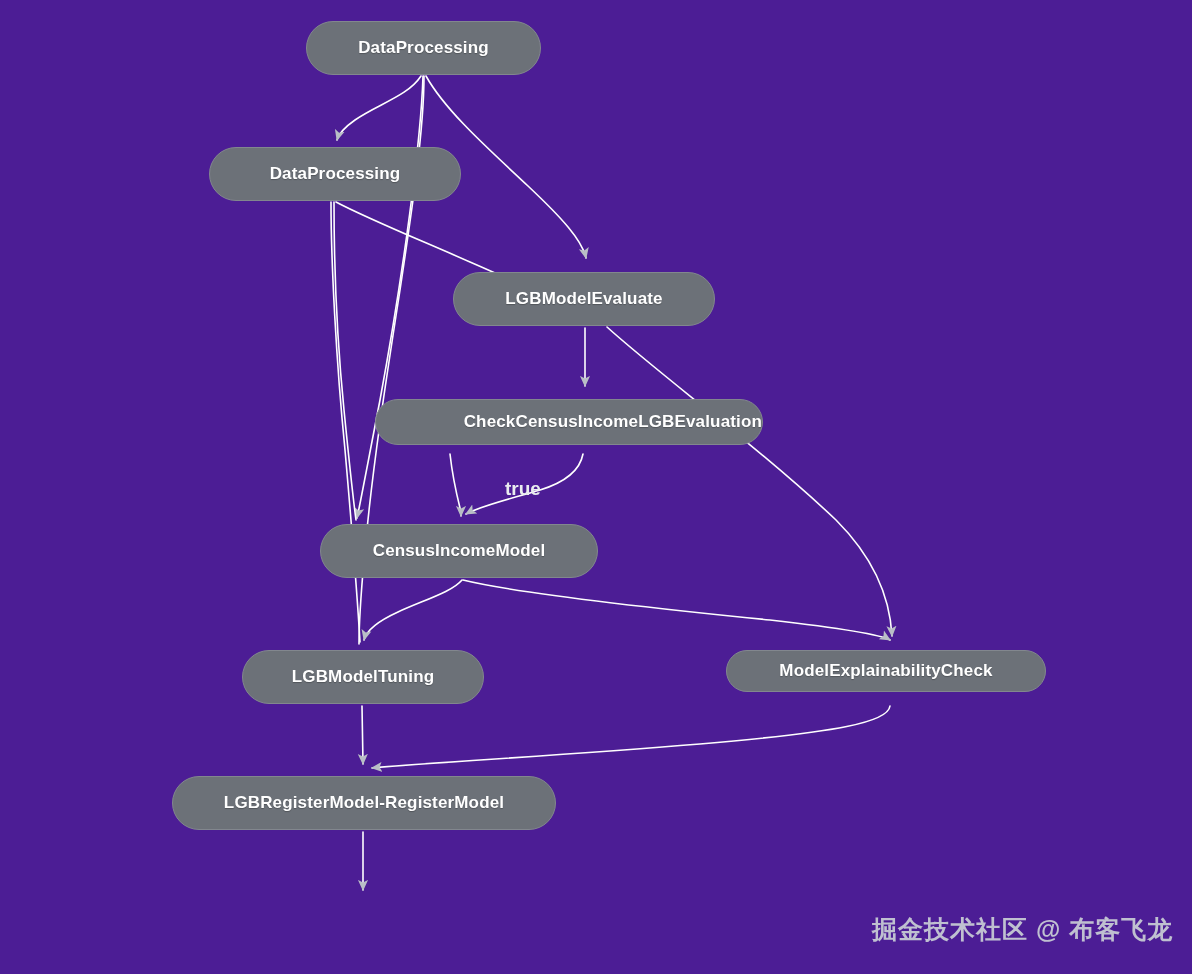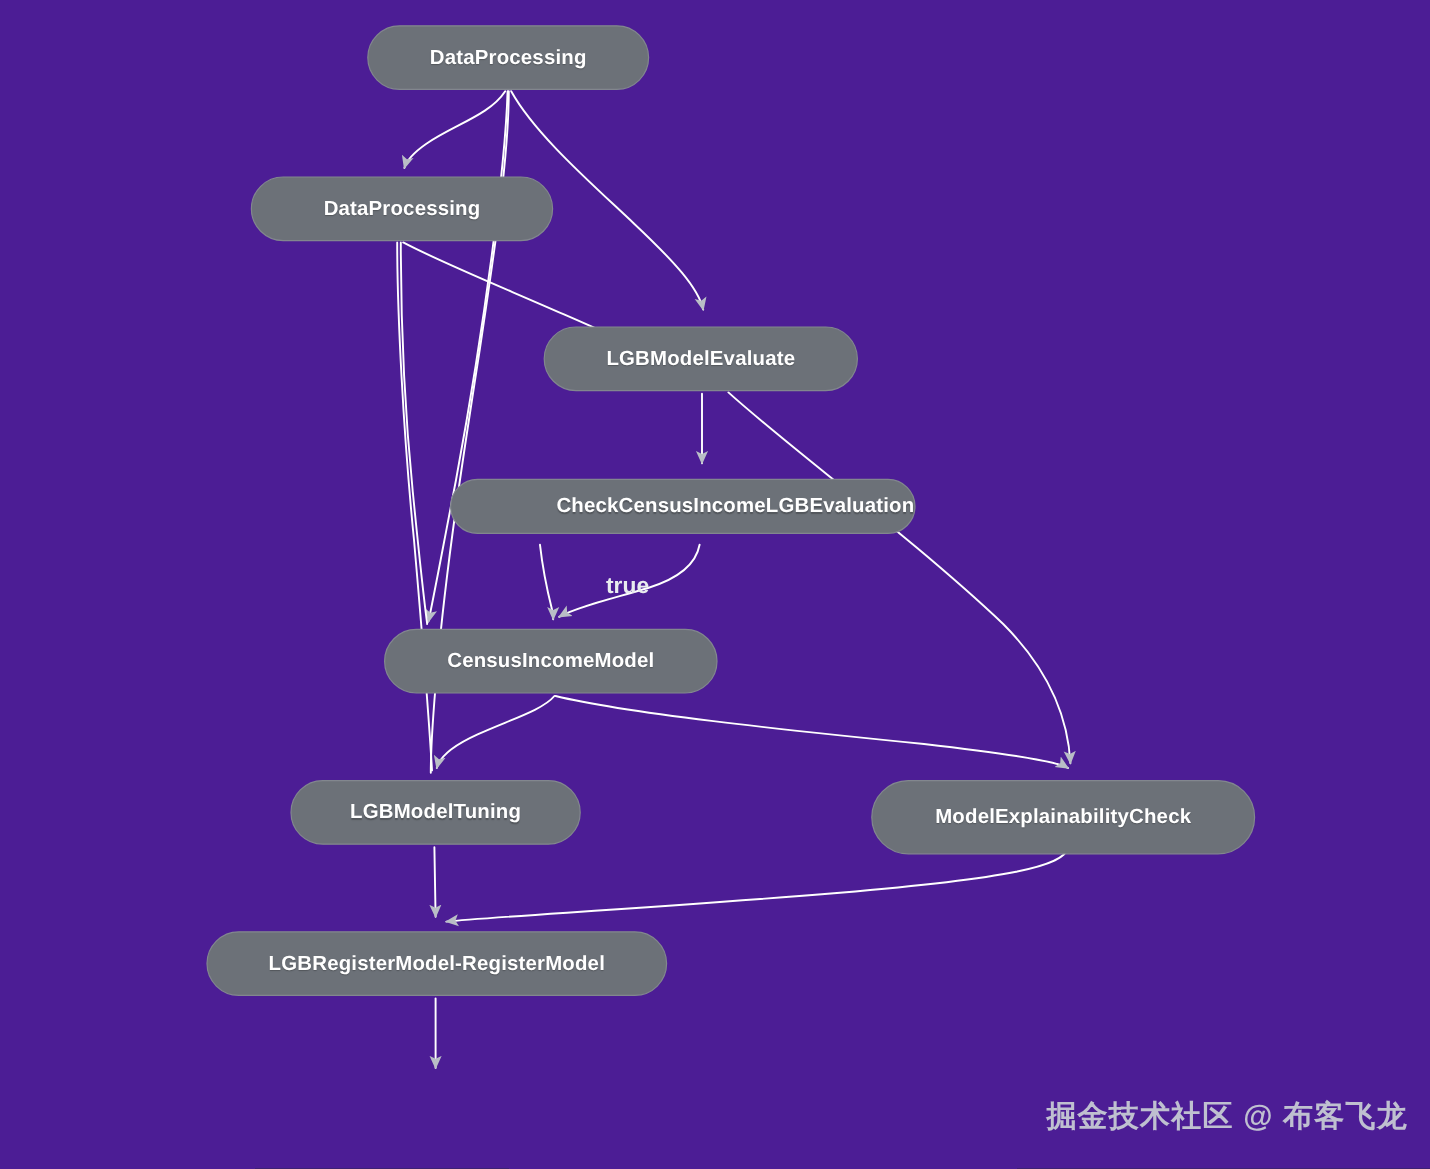--- a/index.html
+++ b/index.html
@@ -132,21 +132,21 @@
   </div>
 
   <div class="node" style="left:320px; top:524px; width:278px; height:54px;">
     <span class="node-label">CensusIncomeModel</span>
   </div>
 
   <div class="node" style="left:242px; top:650px; width:242px; height:54px;">
     <span class="node-label">LGBModelTuning</span>
   </div>
 
-  <div class="node" style="left:726px; top:650px; width:320px; height:62px;">
+  <div class="node" style="left:726px; top:650px; width:320px; height:42px;">
     <span class="node-label">ModelExplainabilityCheck</span>
   </div>
 
   <div class="node" style="left:172px; top:776px; width:384px; height:54px;">
     <span class="node-label">LGBRegisterModel-RegisterModel</span>
   </div>
 
 
   <div class="edge-label" style="left:505px; top:478px;">true</div>
 

